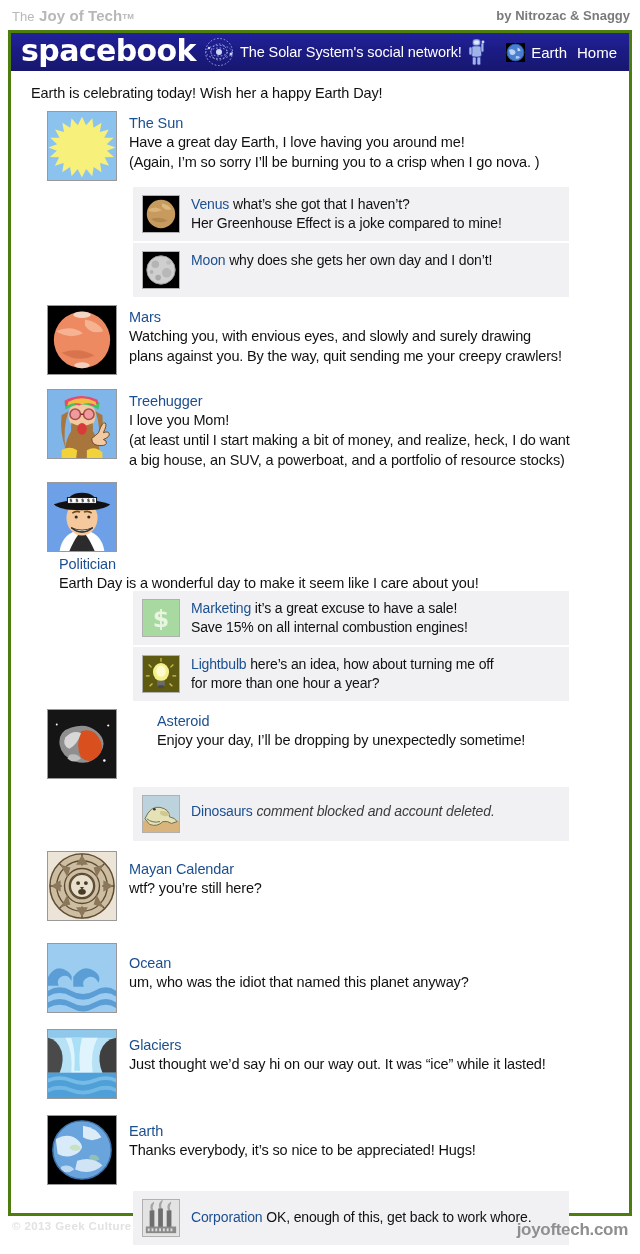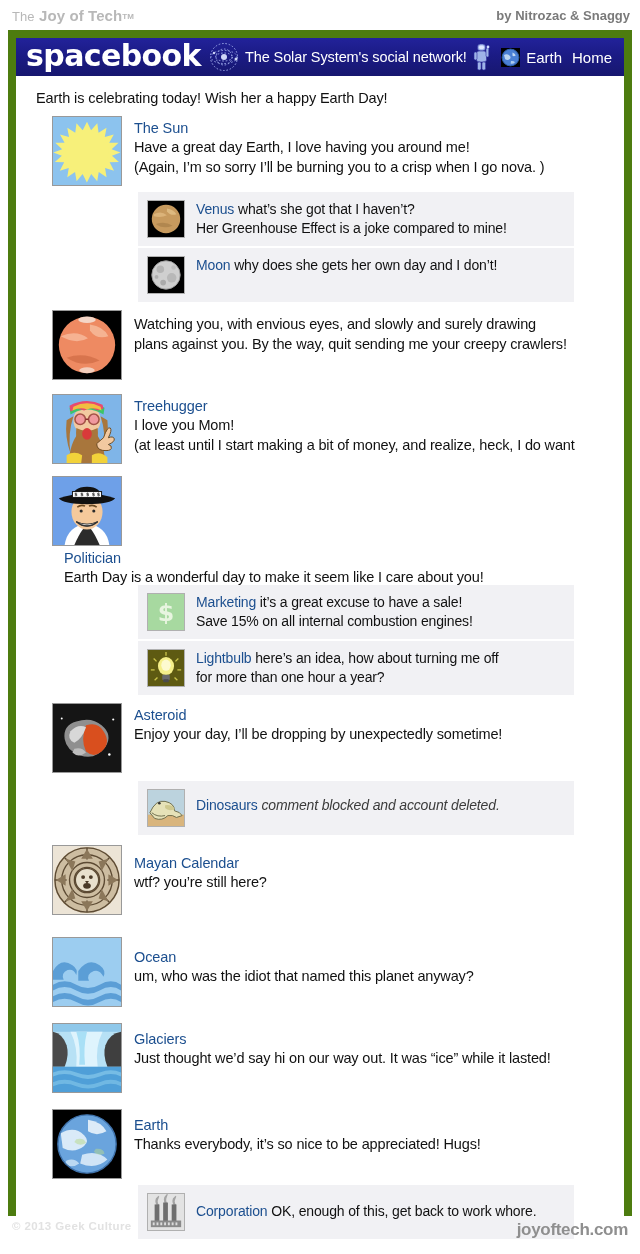--- a/index.html
+++ b/index.html
@@ -31,21 +31,21 @@
   .jot-title .bold { font-weight: bold; }
   .jot-title .tm { font-size: 8px; vertical-align: 2px; font-weight: bold;}
   .byline {
     font-size: 13px; font-weight: bold; color: #7a7a7a; white-space: nowrap;
   }
 
   
   .frame {
     position: absolute; left: 8px; top: 30px;
     width: 624px; height: 1186px;
-    border: 8px solid #4d7c0f;
+    border: 3px solid #4d7c0f;
     background: #0369a1;
   }
 
   
   .navbar {
     position: relative;
     height: 38px; width: 100%;
     background: linear-gradient(#22229a 0%, #1b1b85 45%, #17176f 100%);
     display: flex; align-items: center;
     padding: 0 12px 0 10px;
@@ -236,20 +236,21 @@
             <rect width="70" height="70" fill="#000"></rect>
             <circle cx="35" cy="35" r="29" fill="#ee8a62"></circle>
             <path d="M8 26 q16 -7 28 2 q-12 7 -28 -2z" fill="#f7b99b" opacity=".85"></path>
             <path d="M14 48 q18 -6 34 3 q-17 8 -34 -3z" fill="#c96640" opacity=".6"></path>
             <path d="M38 14 q14 2 19 12 q-12 4 -19 -6z" fill="#f8c4a7" opacity=".7"></path>
             <ellipse cx="35" cy="9" rx="9" ry="3.4" fill="#f4ded3" opacity=".9"></ellipse>
             <ellipse cx="35" cy="61" rx="8" ry="3" fill="#f4ded3" opacity=".8"></ellipse>
           </svg>
         </span>
         <div class="post-body">
+          <div class="author">Mars</div>
           <div class="line">Watching you, with envious eyes, and slowly and surely drawing</div>
           <div class="line">plans against you.  By the way, quit sending me your creepy crawlers!</div>
         </div>
       </div>
 
       <div class="post" style="margin-top:14px;">
         <span class="post-av">
           <svg viewBox="0 0 70 70" width="68" height="68">
             <rect width="70" height="70" fill="#7fb5e8"></rect>
             <path d="M16 70 q2 -22 10 -30 q9 -9 18 0 q8 8 10 30z" fill="#a8763c"></path>
@@ -270,20 +271,21 @@
             <ellipse cx="35" cy="40" rx="5" ry="6" fill="#d93a3a"></ellipse>
             <path d="M52 44 q4 -12 7 -10 q2 2 -2 10 q5 -2 6 1 q1 3 -6 6 q4 1 3 4 q-1 3 -9 2 q-6 -1 -6 -7 z" fill="#f2c9a0" stroke="#6b4a22" stroke-width="1"></path>
             <path d="M14 62 q8 -5 16 0 l-1 8 h-15z" fill="#f2d23a"></path>
             <path d="M40 62 q8 -5 16 2 l0 6 h-16z" fill="#f2d23a"></path>
           </svg>
         </span>
         <div class="post-body">
           <div class="author">Treehugger</div>
           <div class="line">I love you Mom!</div>
           <div class="line">(at least until I start making a bit of money, and realize, heck,  I do want</div>
+          <div class="line">a big house, an SUV, a powerboat, and a portfolio of resource stocks)</div>
         </div>
       </div>
 
       <div class="post" style="margin-top:12px;flex-direction:column;">
         <span class="post-av">
           <svg viewBox="0 0 70 70" width="68" height="68">
             <rect width="70" height="70" fill="#6ea0e8"></rect>
             <path d="M12 70 q3 -20 23 -22 q20 2 23 22z" fill="#fff"></path>
             <path d="M22 70 q8 -18 13 -20 q5 2 13 20z" fill="#2b2b2b"></path>
             <ellipse cx="35" cy="36" rx="16" ry="18" fill="#f5c99b"></ellipse>
@@ -347,21 +349,21 @@
               <rect x="16" y="31" width="6" height="3" rx="1" fill="#4a4a4a"></rect>
             </svg>
           </span>
           <div class="c-body">
             <div class="c-line"><span class="c-author">Lightbulb</span><span>  here’s an idea, how about turning me off</span></div>
             <div class="c-line">for more than one hour a year?</div>
           </div>
         </div>
       </div>
 
-      <div class="post" style="margin-top:8px;">
+      <div class="post" style="margin-top:8px;gap:28px;">
         <span class="post-av">
           <svg viewBox="0 0 70 70" width="68" height="68">
             <rect width="70" height="70" fill="#151515"></rect>
             <path d="M12 36 q-2 -14 12 -18 q16 -5 26 4 q12 10 4 22 q-10 14 -26 9 q-14 -5 -16 -17z" fill="#8f8f8f"></path>
             <path d="M34 22 q12 -4 18 6 q8 12 -2 21 q-8 7 -16 0 q-6 -12 0 -27z" fill="#d94f1e"></path>
             <path d="M18 28 q8 -8 16 -4 q-4 12 -12 16 q-8 -4 -4 -12z" fill="#d8d8d8"></path>
             <path d="M22 46 q8 -2 12 4 q-8 6 -14 0z" fill="#bdbdbd"></path>
             <circle cx="58" cy="52" r="1.3" fill="#fff"></circle>
             <circle cx="9" cy="15" r="1" fill="#fff"></circle>
             <circle cx="62" cy="16" r="1.1" fill="#fff"></circle>

